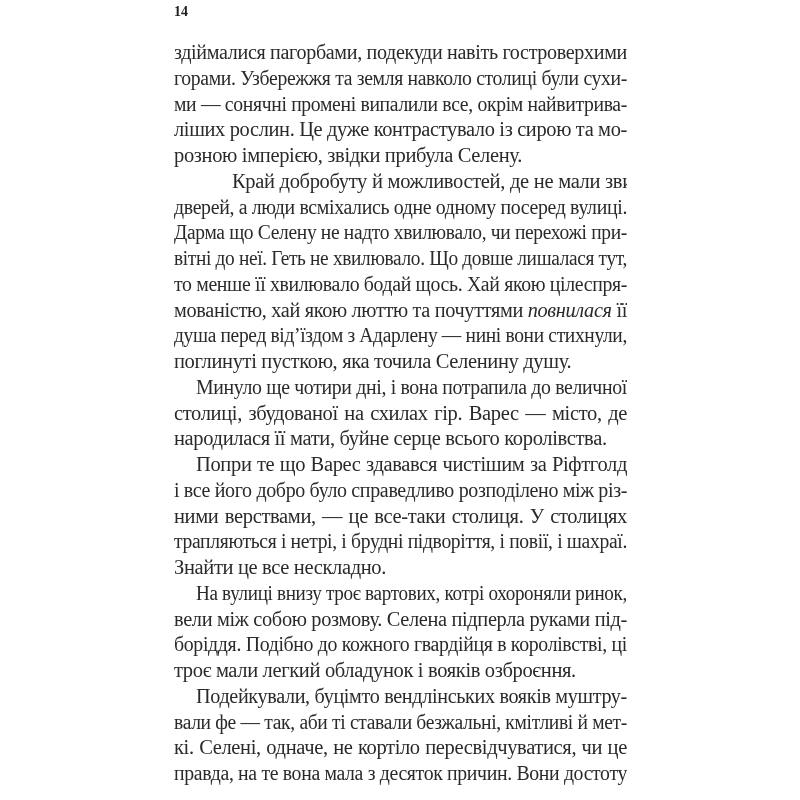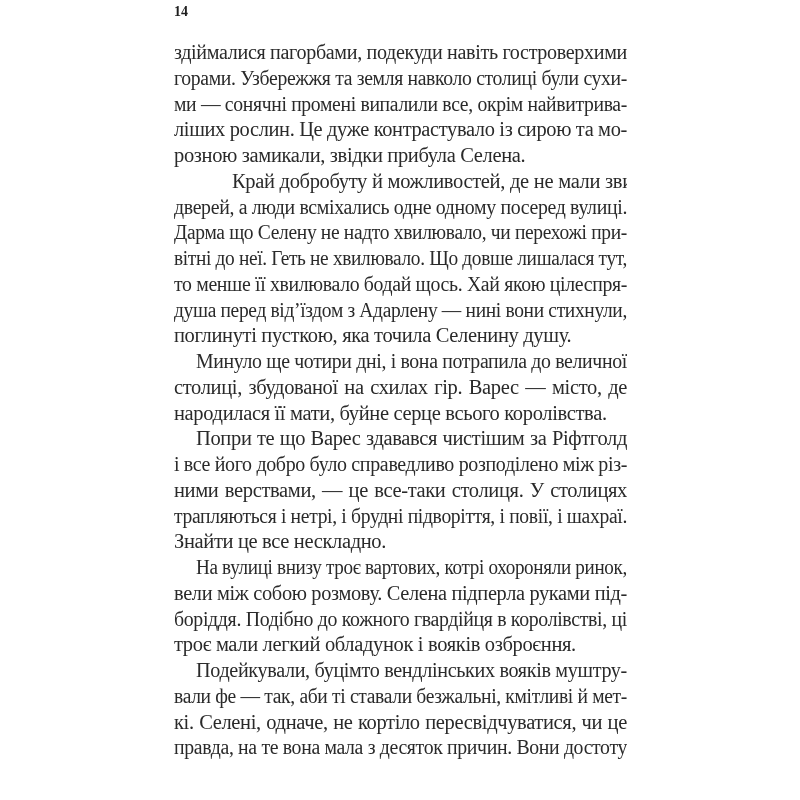--- a/index.html
+++ b/index.html
@@ -28,26 +28,27 @@
 </head>
 <body>
 
 <div class="page-number">14</div>
 
 <div class="text-column" id="text-column">
     <div class="line" style="text-align-last: left; text-align: left;"><span style="display: inline-block; transform-origin: left center; transform: scaleX(0.980818);">здіймалися пагорбами, подекуди навіть гостроверхими</span></div>
     <div class="line" style="text-align-last: left; text-align: left;"><span style="display: inline-block; transform-origin: left center; transform: scaleX(0.961178);">горами. Узбережжя та земля навколо столиці були сухи-</span></div>
     <div class="line" style="text-align-last: left; text-align: left;"><span style="display: inline-block; transform-origin: left center; transform: scaleX(0.960382);">ми — сонячні промені випалили все, окрім найвитрива-</span></div>
     <div class="line" style="text-align-last: left; text-align: left;"><span style="display: inline-block; transform-origin: left center; transform: scaleX(0.996186);">ліших рослин. Це дуже контрастувало із сирою та мо-</span></div>
-    <div class="line last" style="text-align-last: left; text-align: left;"><span>розною замикали, звідки прибула Селена.</span></div>
+    <div class="line last" style="text-align-last: left; text-align: left;"><span>розною імперією, звідки прибула Селену.</span></div>
     <div class="line indent" style="text-align-last: left; text-align: left;"><span style="word-spacing: 0.232143px; margin-left: 36px;">Край добробуту й можливостей, де не мали звички</span></div>
     <div class="line" style="text-align-last: left; text-align: left;"><span style="display: inline-block; transform-origin: left center; transform: scaleX(0.967109);">дверей, а люди всміхались одне одному посеред вулиці.</span></div>
     <div class="line" style="text-align-last: left; text-align: left;"><span style="display: inline-block; transform-origin: left center; transform: scaleX(0.951431);">Дарма що Селену не надто хвилювало, чи перехожі при-</span></div>
     <div class="line" style="text-align-last: left; text-align: left; font-family: Liberation Serif, serif;"><span style="display: inline-block; transform-origin: left center; transform: scaleX(0.944273);">вітні до неї. Геть не хвилювало. Що довше лишалася тут,</span></div>
     <div class="line" style="text-align-last: left; text-align: left;"><span style="display: inline-block; transform-origin: left center; transform: scaleX(0.96537);">то менше її хвилювало бодай щось. Хай якою цілеспря-</span></div>
+    <div class="line" style="text-align-last: left; text-align: left;"><span style="display: inline-block; transform-origin: left center; transform: scaleX(0.990671);"><span>мованістю, хай якою люттю та почуттями </span><em>повнилася</em><span> її</span></span></div>
     <div class="line" style="text-align-last: left; text-align: left;"><span style="display: inline-block; transform-origin: left center; transform: scaleX(0.950402);">душа перед від’їздом з Адарлену — нині вони стихнули,</span></div>
     <div class="line last" style="text-align-last: left; text-align: center;"><span>поглинуті пусткою, яка точила Селенину душу.</span></div>
     <div class="line indent" style="text-align-last: left; text-align: left;"><span style="display: inline-block; transform-origin: left center; transform: scaleX(0.966639);">Минуло ще чотири дні, і вона потрапила до величної</span></div>
     <div class="line" style="text-align-last: left; text-align: left;"><span style="word-spacing: 1.73242px;">столиці, збудованої на схилах гір. Варес — місто, де</span></div>
     <div class="line last" style="text-align-last: left; text-align: left;"><span>народилася її мати, буйне серце всього королівства.</span></div>
     <div class="line indent" style="text-align-last: left; text-align: left;"><span style="word-spacing: 0.6875px;">Попри те що Варес здавався чистішим за Ріфтголд</span></div>
     <div class="line" style="text-align-last: left; text-align: left;"><span style="display: inline-block; transform-origin: left center; transform: scaleX(0.973997);">і все його добро було справедливо розподілено між різ-</span></div>
     <div class="line" style="text-align-last: left; text-align: left;"><span style="word-spacing: 1.51116px;">ними верствами, — це все-таки столиця. У столицях</span></div>
     <div class="line" style="text-align-last: left; text-align: left;"><span style="display: inline-block; transform-origin: left center; transform: scaleX(0.957148);">трапляються і нетрі, і брудні підворіття, і повії, і шахраї.</span></div>
     <div class="line last" style="text-align-last: left; text-align: left;"><span>Знайти це все нескладно.</span></div>

